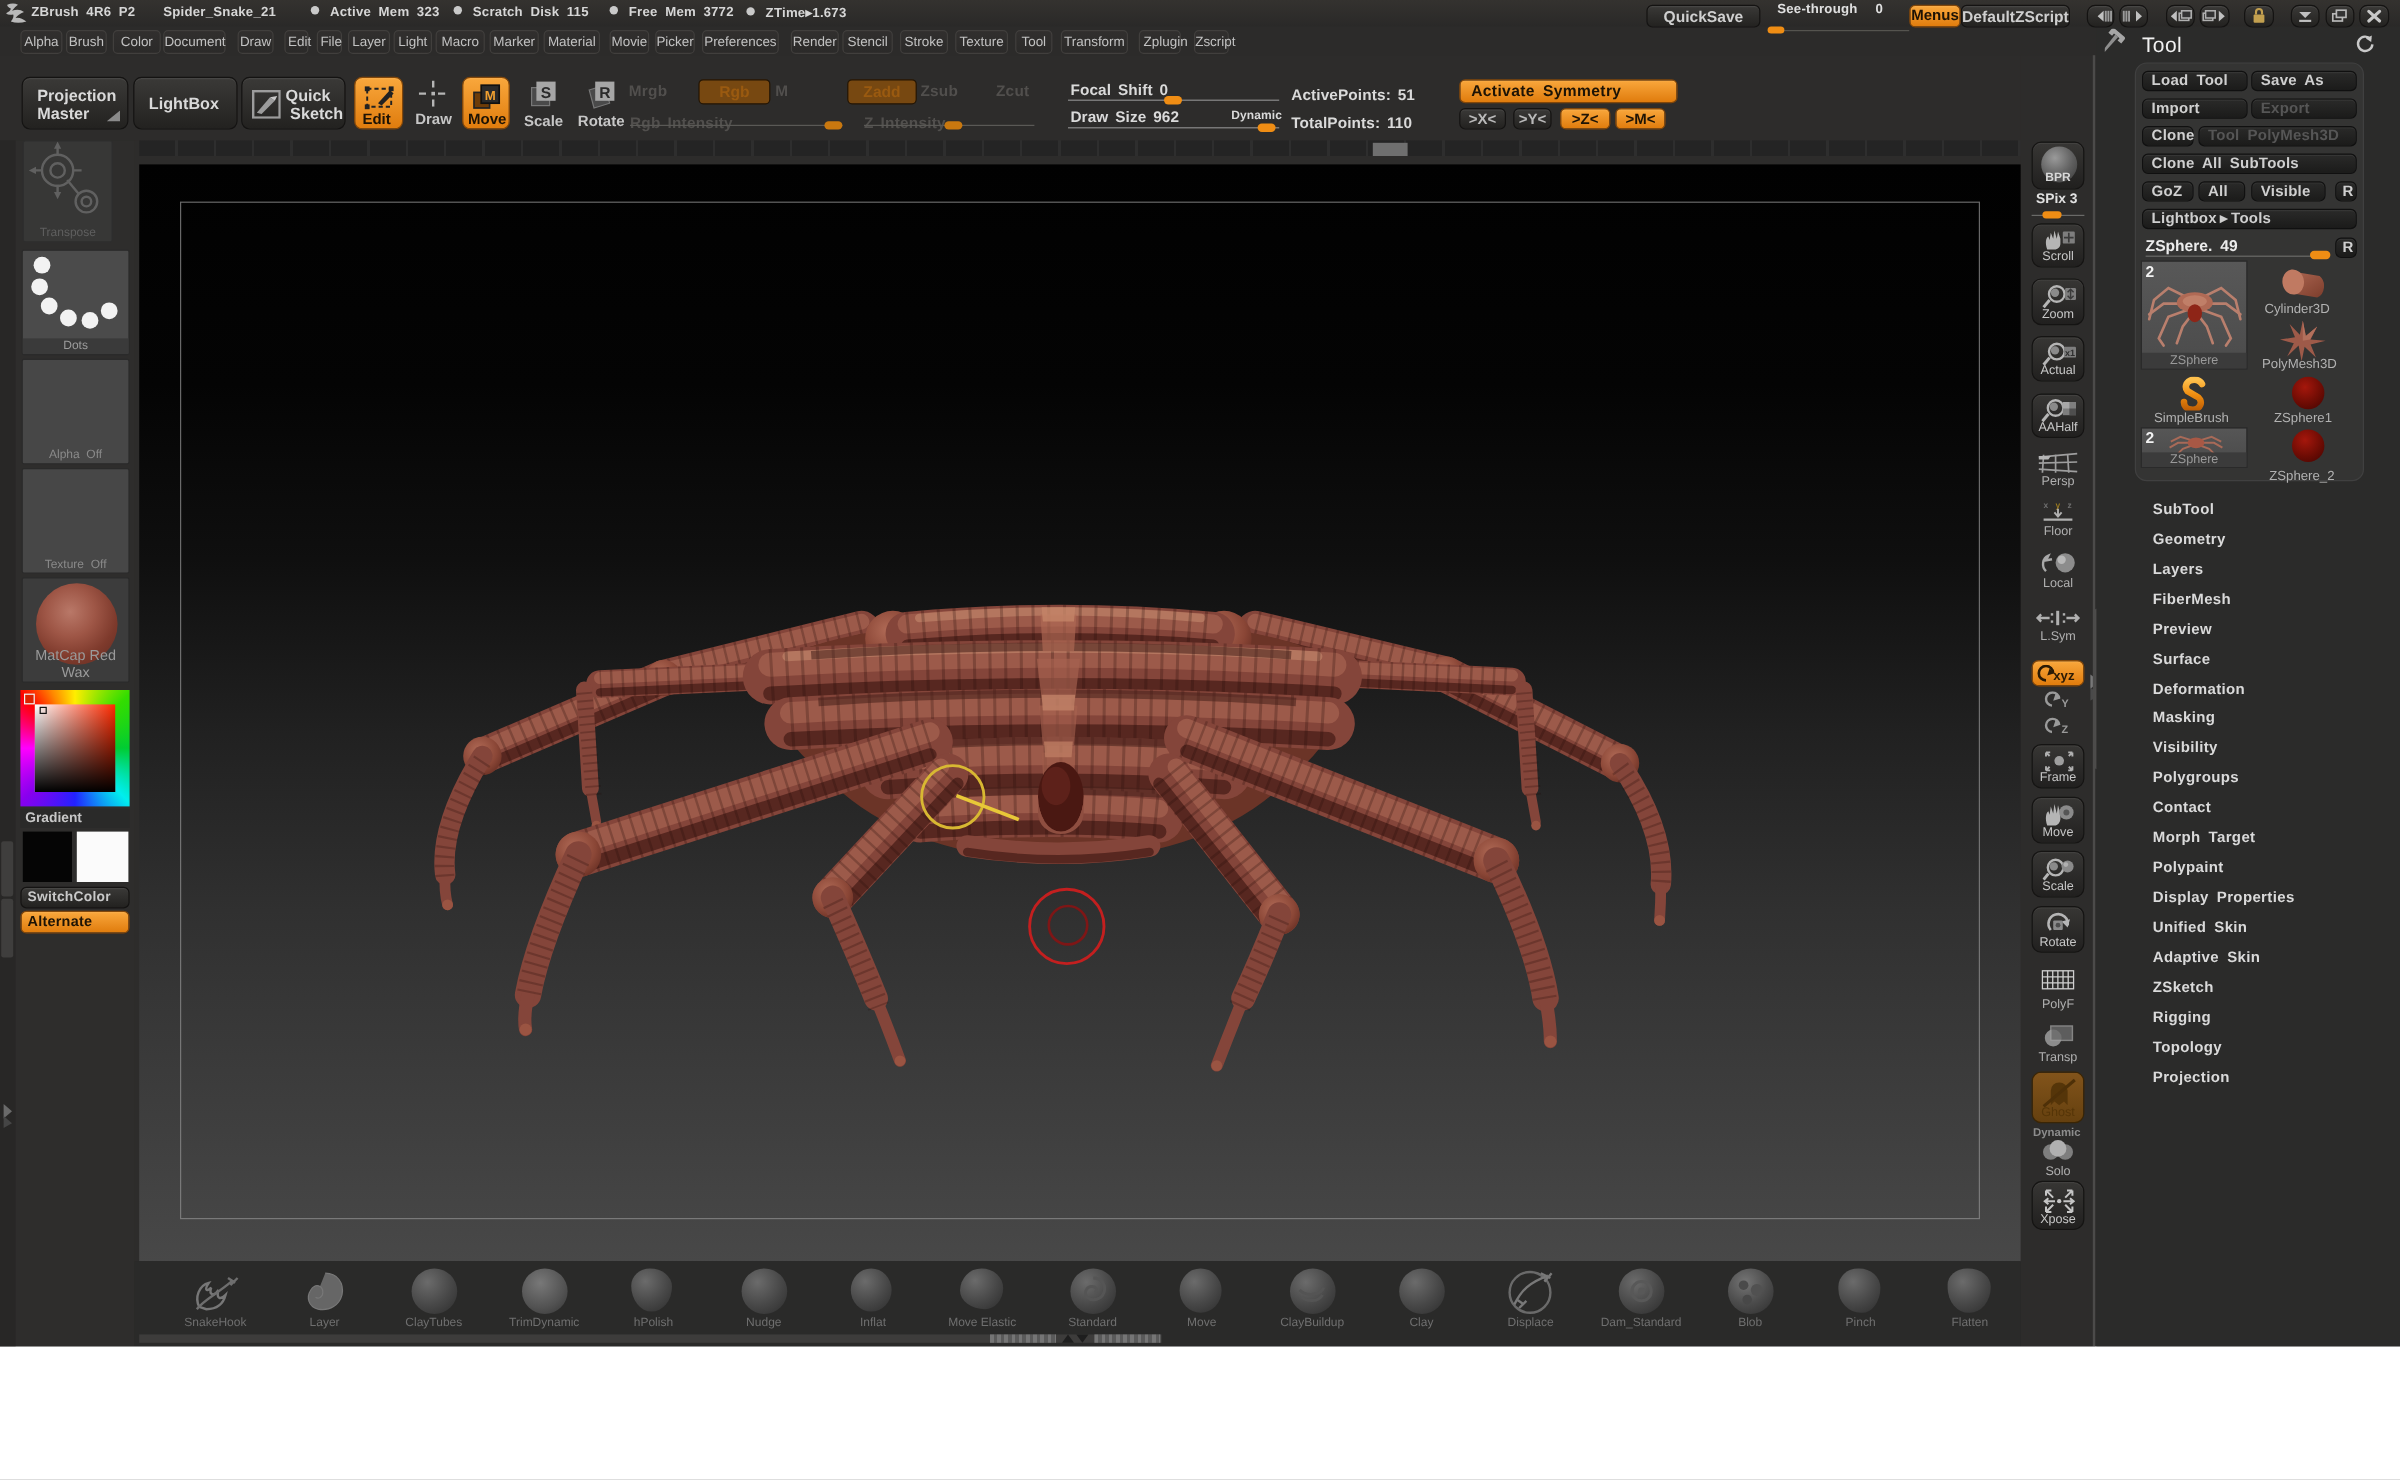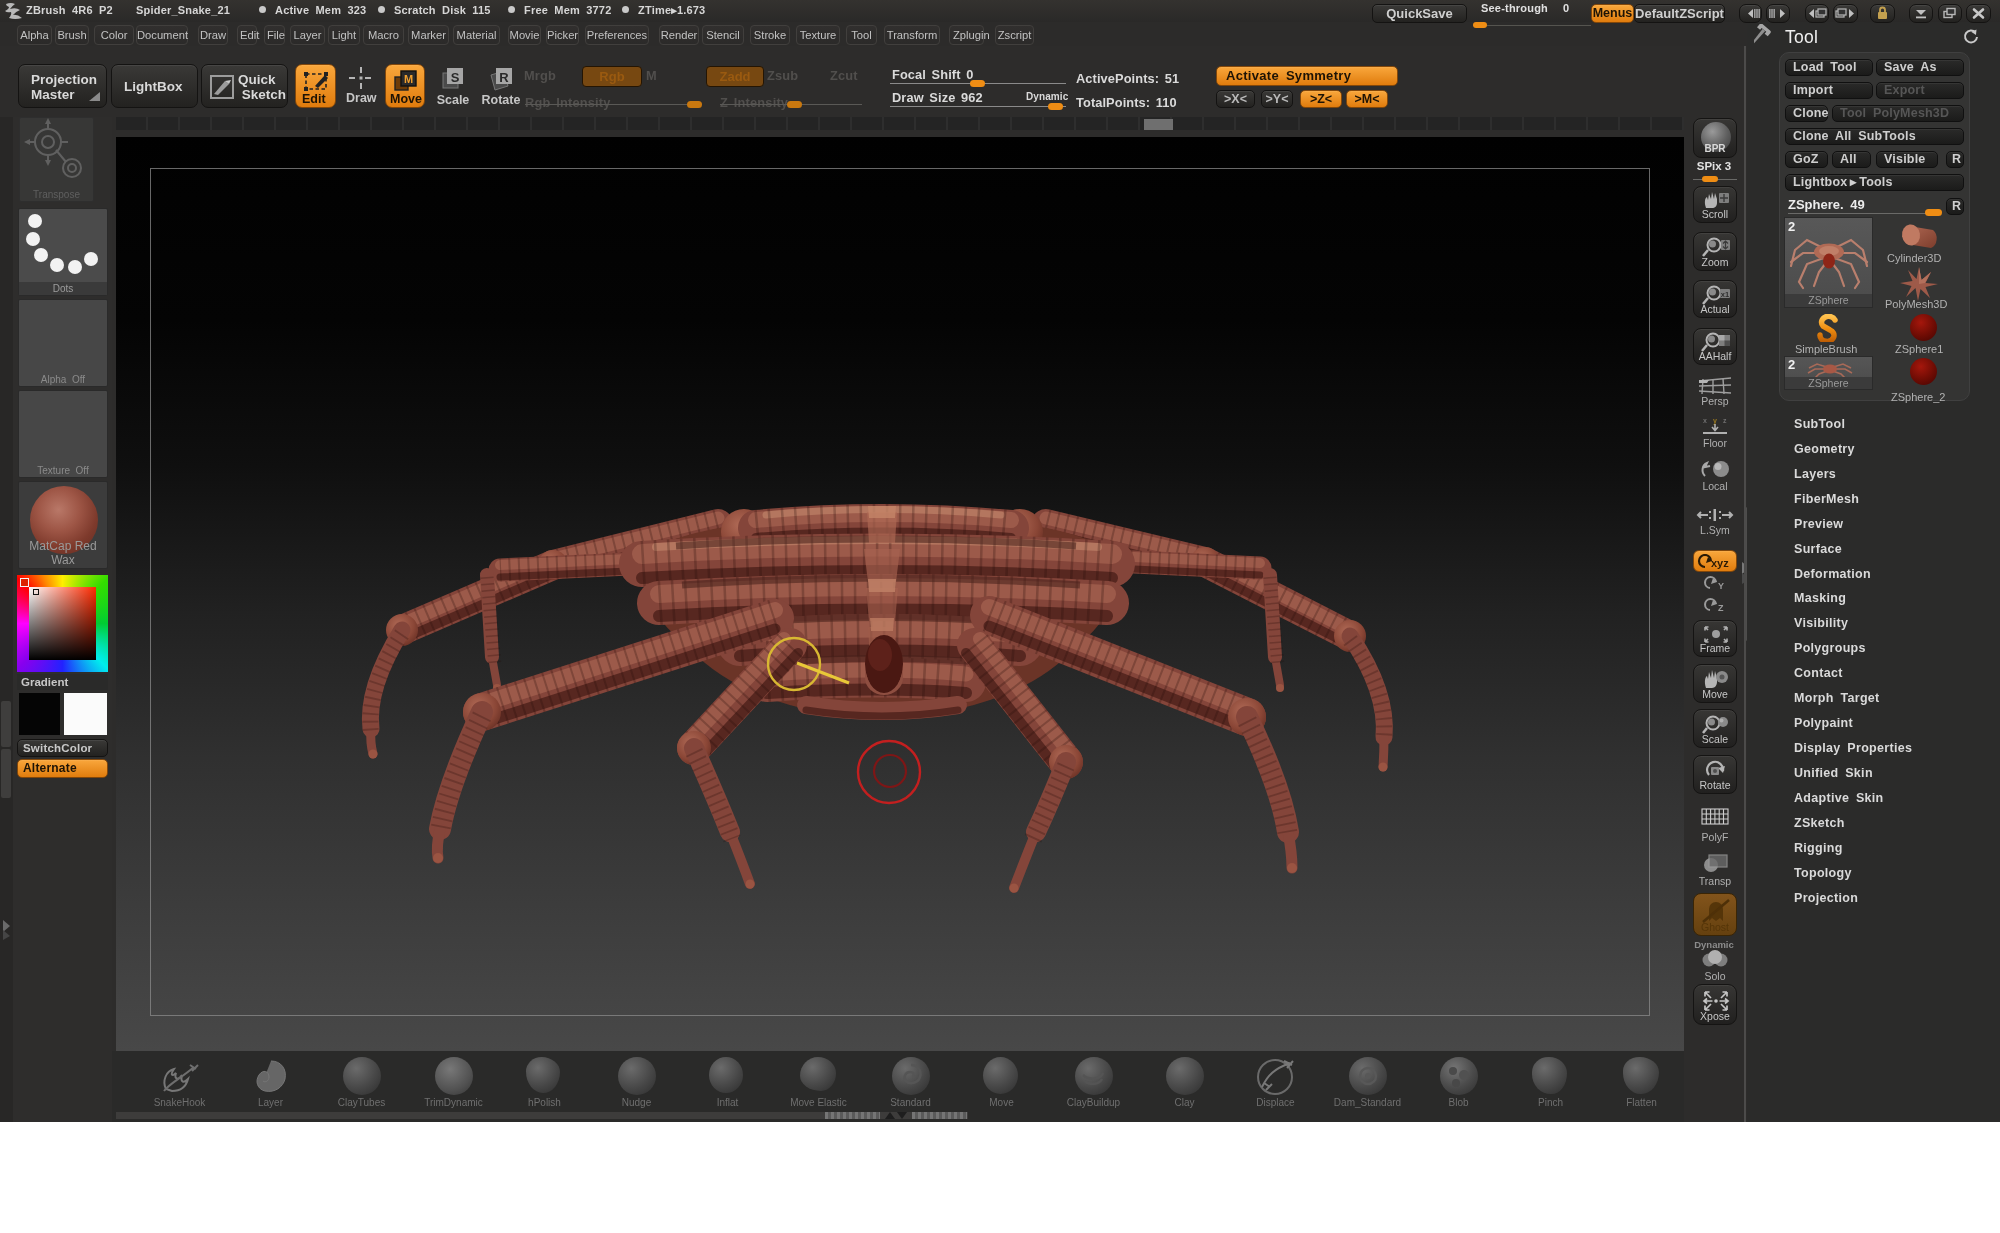--- a/index.html
+++ b/index.html
@@ -126,21 +126,21 @@
     <div class="mitem" style="left:508px;width:33px">Movie</div>
     <div class="mitem" style="left:546px;width:33px">Picker</div>
     <div class="mitem" style="left:585px;width:64px">Preferences</div>
     <div class="mitem" style="left:659px;width:40px">Render</div>
     <div class="mitem" style="left:702px;width:42px">Stencil</div>
     <div class="mitem" style="left:750px;width:40px">Stroke</div>
     <div class="mitem" style="left:796px;width:44px">Texture</div>
     <div class="mitem" style="left:846px;width:31px">Tool</div>
     <div class="mitem" style="left:884px;width:56px">Transform</div>
     <div class="mitem" style="left:949px;width:35px;padding:0 3px">Zplugin</div>
-    <div class="mitem" style="left:995px;width:39px">Zscript</div>
+    <div class="mitem" style="left:995px;width:29px">Zscript</div>
   </div>
   <div id="toolbar">
     <div class="bigbtn" style="left:18px;top:18px;width:89px;height:44px;padding:7px 0 0 12px;line-height:15px">Projection<br>Master
       <svg class="abs" style="right:5px;bottom:5px" width="13" height="10" viewBox="0 0 13 10">
           <path d="M12 0 L12 9 L1 9 Z" fill="#8a8a8a"></path>
         </svg>
     </div>
     <div class="bigbtn" style="left:111px;top:18px;width:87px;height:44px;padding:14px 0 0 12px">LightBox</div>
     <div class="bigbtn" style="left:201px;top:18px;width:87px;height:44px">
       <svg class="abs" style="left:8px;top:10px" width="24" height="24" viewBox="0 0 24 24">

